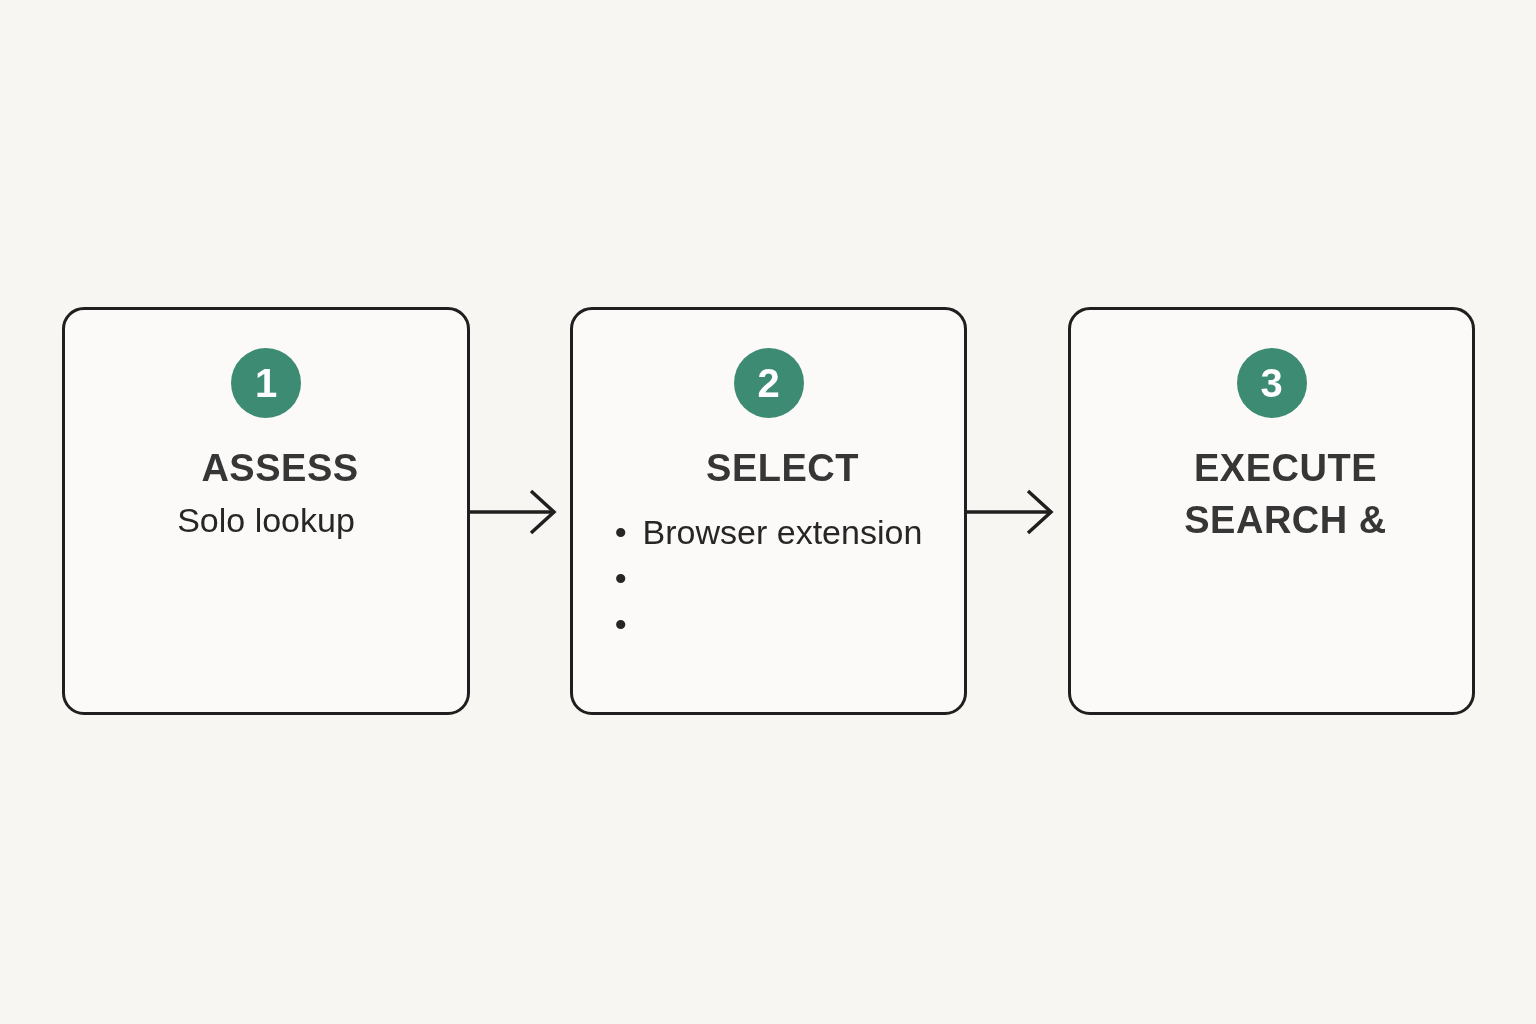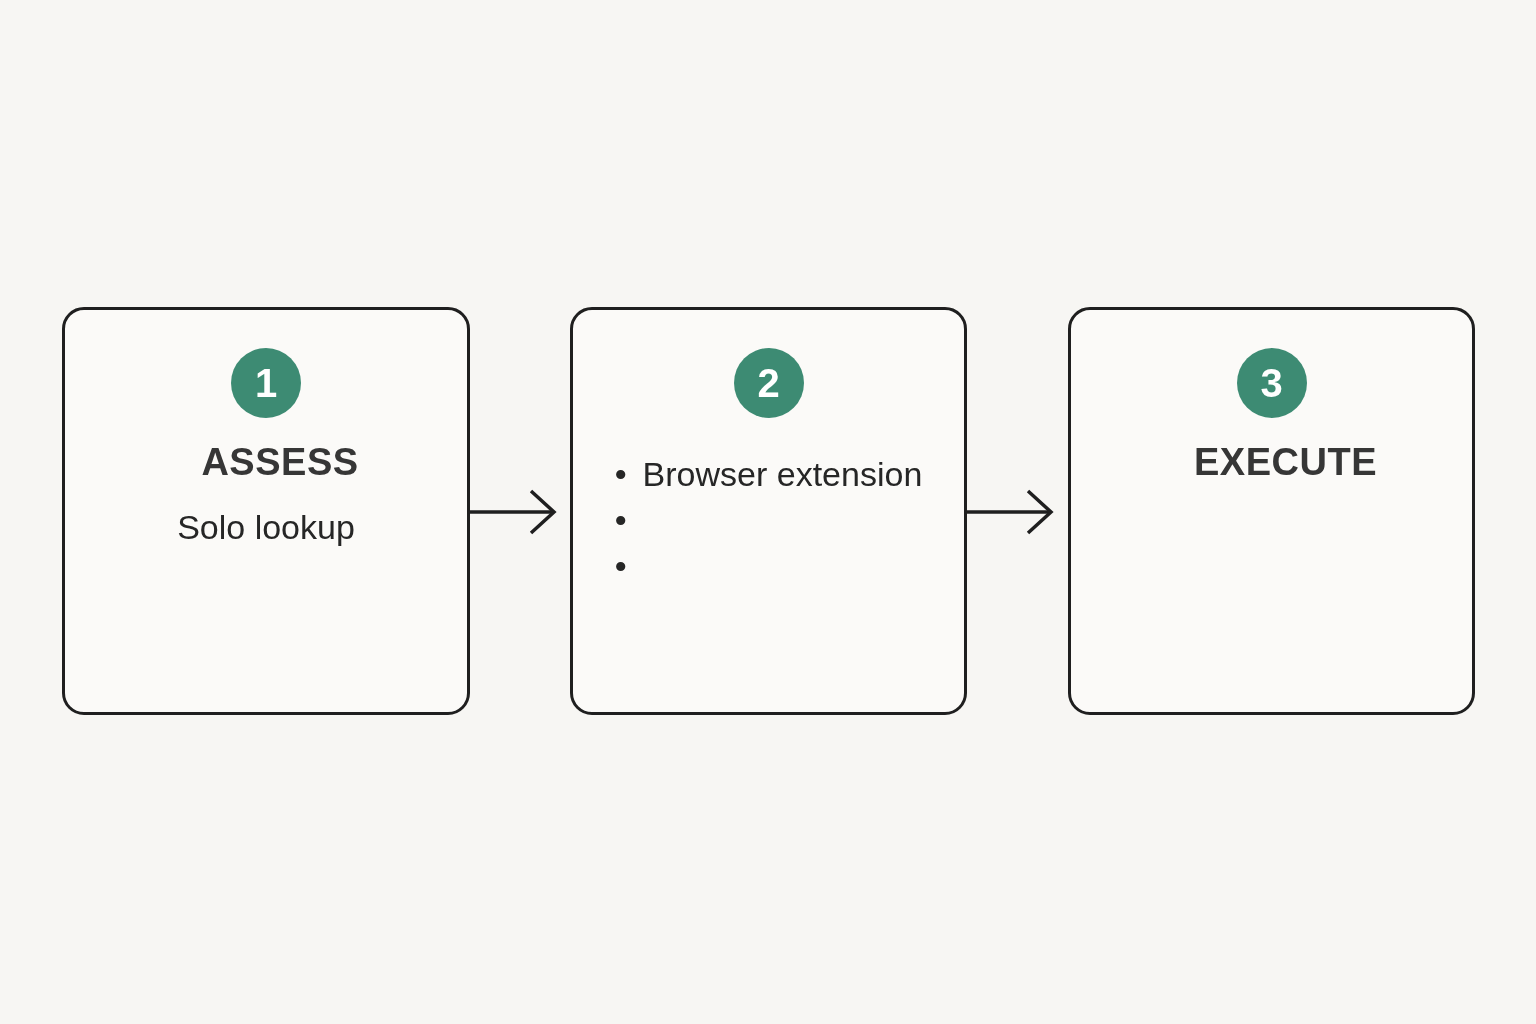--- a/index.html
+++ b/index.html
@@ -38,31 +38,31 @@
     border-radius: 50%;
     background: var(--accent);
     color: var(--badge-text);
     font-size: 40px;
     font-weight: 700;
     line-height: 70px;
     text-align: center;
   }
 
   .title {
-    margin-top: 18px;
+    margin-top: 24px;
     font-size: 38px;
     font-weight: 700;
     line-height: 52px;
     letter-spacing: 0.5px;
     color: var(--title-text);
     padding-left: 28px;
   }
 
   .subtitle {
-    margin-top: 17px;
+    margin-top: 4px;
     font-size: 34px;
     font-weight: 400;
     line-height: 44px;
     color: var(--body-text);
   }
 
   .bullet-list {
     margin-top: 15px;
     display: inline-block;
     text-align: left;
@@ -104,20 +104,21 @@
 </div>
 
 <svg class="arrow pos-1" width="92" height="60" viewBox="0 0 92 60">
   <line x1="1" y1="30" x2="86" y2="30"></line>
   <polyline points="64,9 87,30 64,51"></polyline>
 </svg>
 
 <div class="step-box pos-2">
   <div class="badge">2</div>
   <div class="title">
+    <div>SELECT</div>
   </div>
   <ul class="bullet-list">
     <li>
       <span class="bullet-dot">•</span>
       <span>Browser extension</span>
     </li>
     <li>
       <span class="bullet-dot">•</span>
     </li>
     <li>
@@ -128,14 +129,15 @@
 
 <svg class="arrow pos-2" width="92" height="60" viewBox="0 0 92 60">
   <line x1="1" y1="30" x2="86" y2="30"></line>
   <polyline points="64,9 87,30 64,51"></polyline>
 </svg>
 
 <div class="step-box pos-3">
   <div class="badge">3</div>
   <div class="title">
     <div>EXECUTE</div>
+    <div>SEARCH &amp;</div>
   </div>
 </div>
 
 </body></html>

